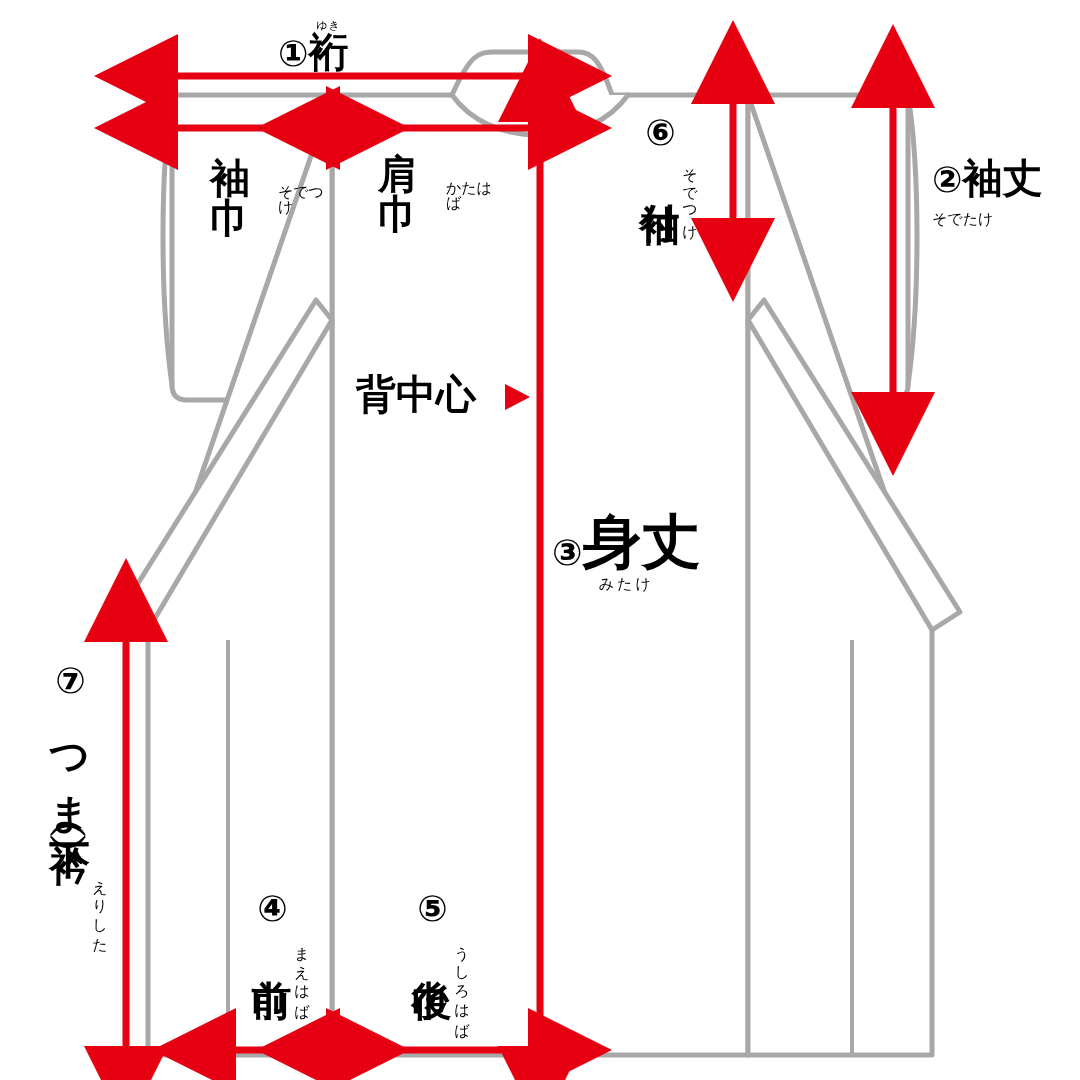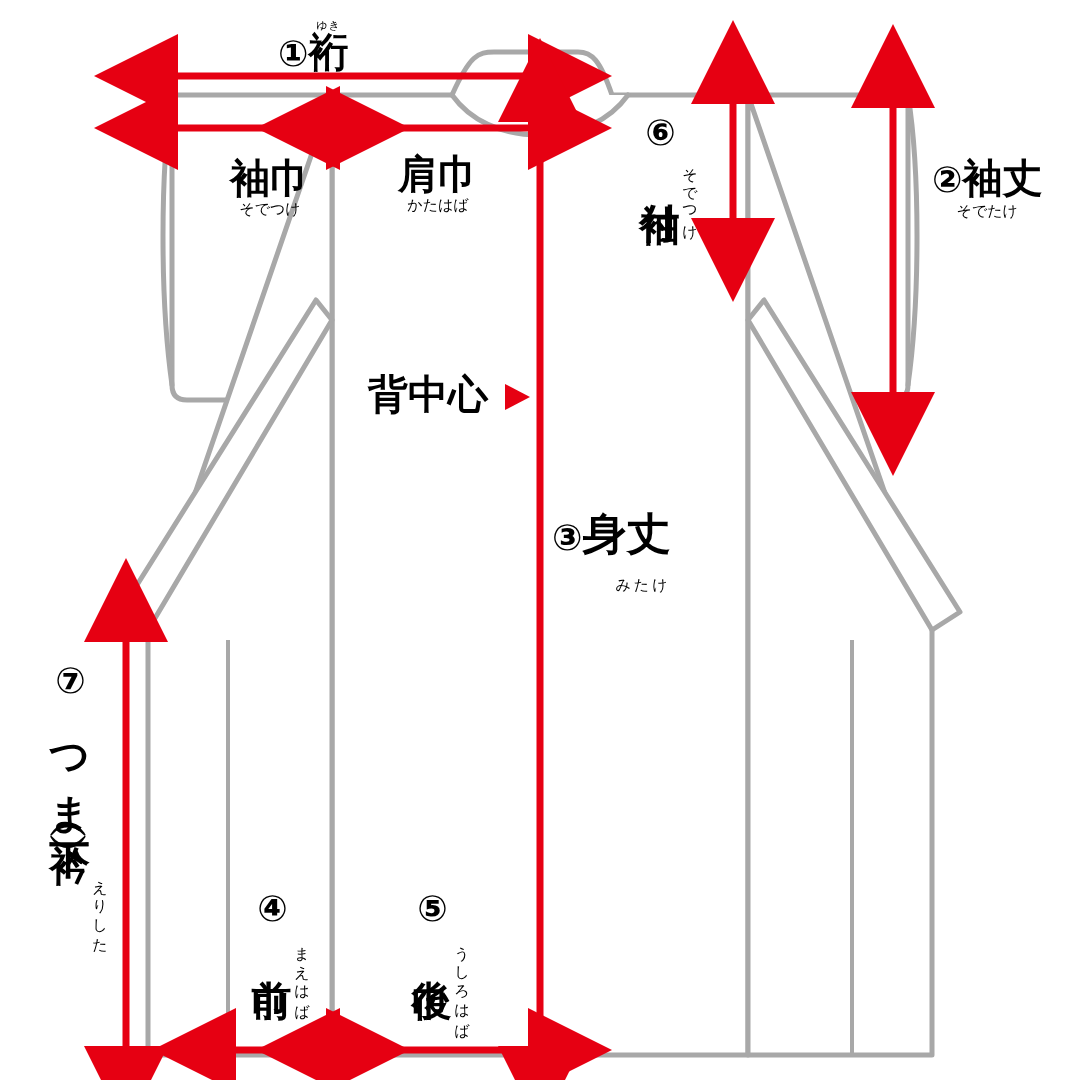--- a/index.html
+++ b/index.html
@@ -7,21 +7,21 @@
   #stage{position:relative;width:1080px;height:1080px;}
   svg#kimono{position:absolute;left:0;top:0;width:1080px;height:1080px;}
   .lbl{position:absolute;color:#000;line-height:1.0;}
   .vert{writing-mode:vertical-rl;text-orientation:upright;}
   .ruby-wrap{display:inline-block;text-align:center;}
   .ruby-top{display:block;font-size:11px;letter-spacing:1px;line-height:1.1;}
   .big{font-size:40px;font-weight:600;letter-spacing:0px;}
   .num{font-size:36px;font-weight:600;}
   .small-ruby{font-size:15px;}
   .row{display:flex;align-items:flex-end;}
-  .col{display:flex;flex-direction:column;align-items:center;}
+  .col{display:flex;flex-direction:row;align-items:center;}
 </style>
 </head>
 <body>
 
 <div id="stage">
 
   <svg id="kimono" viewBox="0 0 1080 1080">
     <defs>
       <marker id="arrL" markerWidth="14" markerHeight="14" refX="12" refY="6" orient="auto">
         <path d="M12,0 L12,12 L0,6 Z" fill="#e60012"></path>
@@ -121,33 +121,33 @@
       </div>
       <div class="vert small-ruby" style="margin-left:2px;margin-top:46px;letter-spacing:2px;">そでつけ</div>
     </div>
   </div>
 
   <div class="lbl" style="left:932px;top:158px;">
     <div class="row">
       <span class="num">②</span>
       <span class="big">袖丈</span>
     </div>
-    <div class="small-ruby" style="margin-top:6px;text-align:center;">そでたけ</div>
+    <div class="small-ruby" style="margin-top:14px;text-align:left;">そでたけ</div>
   </div>
 
-  <div class="lbl" style="left:368px;top:374px;">
+  <div class="lbl" style="left:356px;top:374px;">
     <span class="big">背中心</span>
   </div>
 
   <div class="lbl" style="left:552px;top:512px;">
     <div class="row">
       <span class="num">③</span>
-      <span class="big" style="font-size:44px;">身丈</span>
+      <span class="big" style="font-size:59px;">身丈</span>
     </div>
-    <div class="small-ruby" style="margin-top:22px;text-align:right;letter-spacing:3px;">みたけ</div>
+    <div class="small-ruby" style="margin-top:6px;text-align:center;letter-spacing:3px;">みたけ</div>
   </div>
 
   <div class="lbl" style="left:50px;top:660px;">
     <div style="display:flex;align-items:flex-start;">
       <div class="vert">
         <span class="num">⑦</span>
         <span class="big">つま下（衿下）</span>
       </div>
       <div class="vert small-ruby" style="margin-left:2px;margin-top:210px;letter-spacing:2px;">えりした</div>
     </div>

